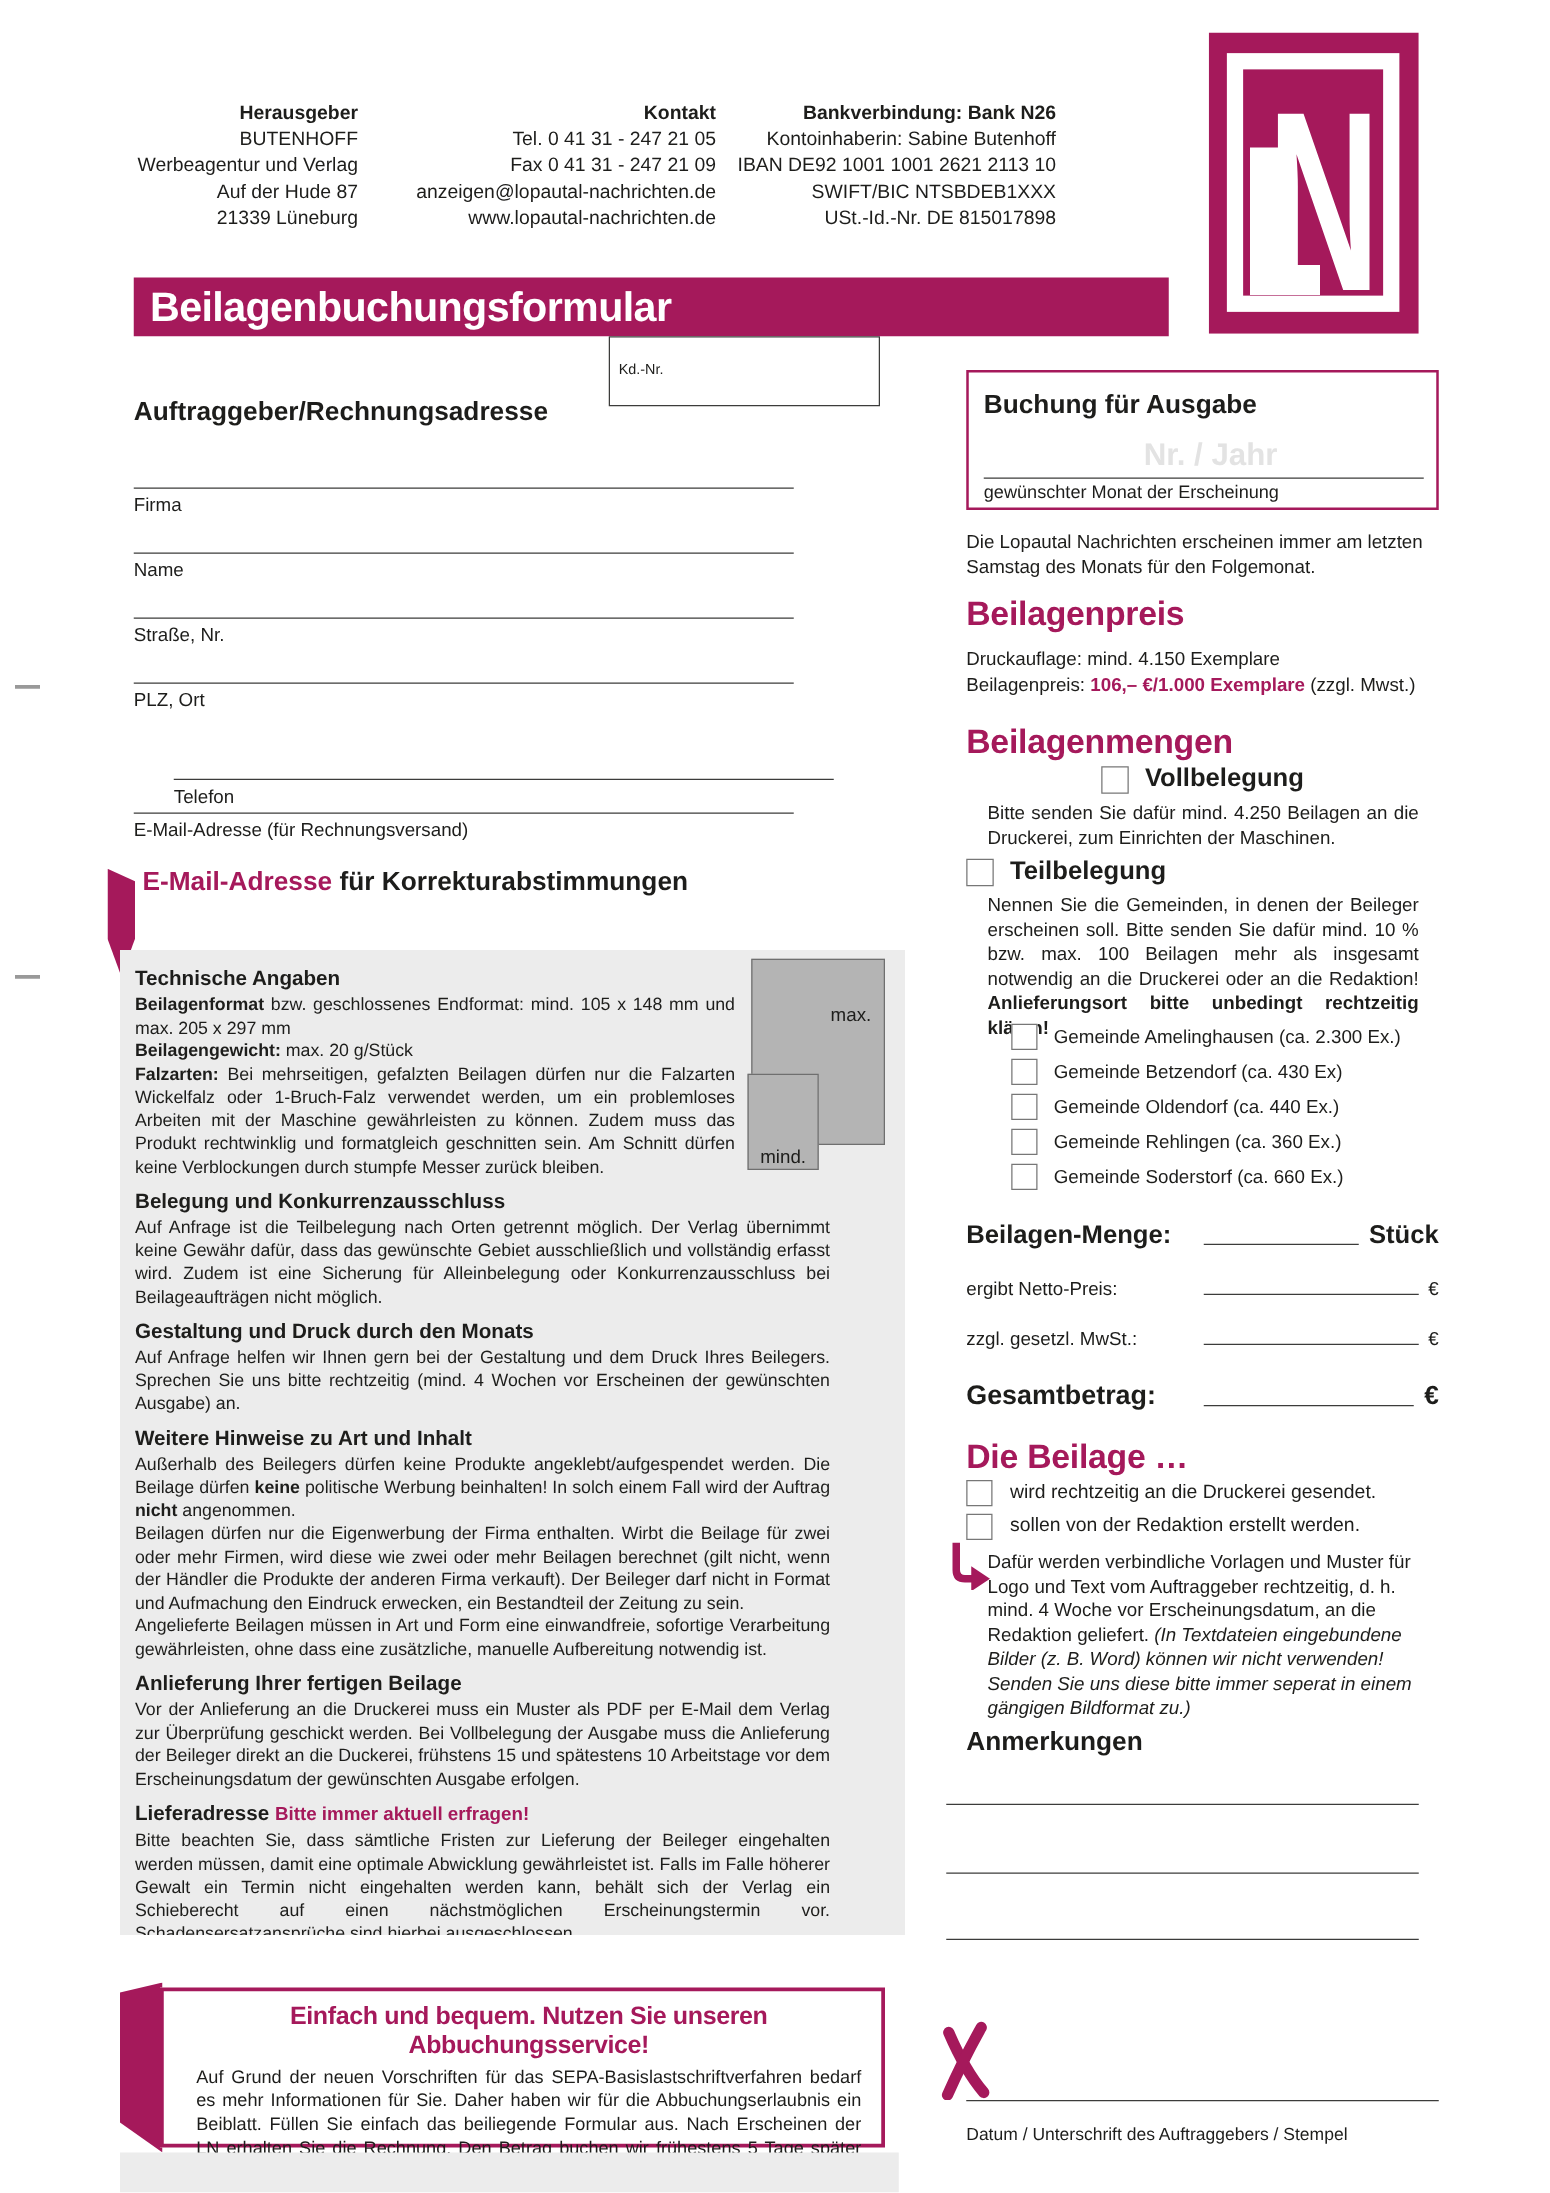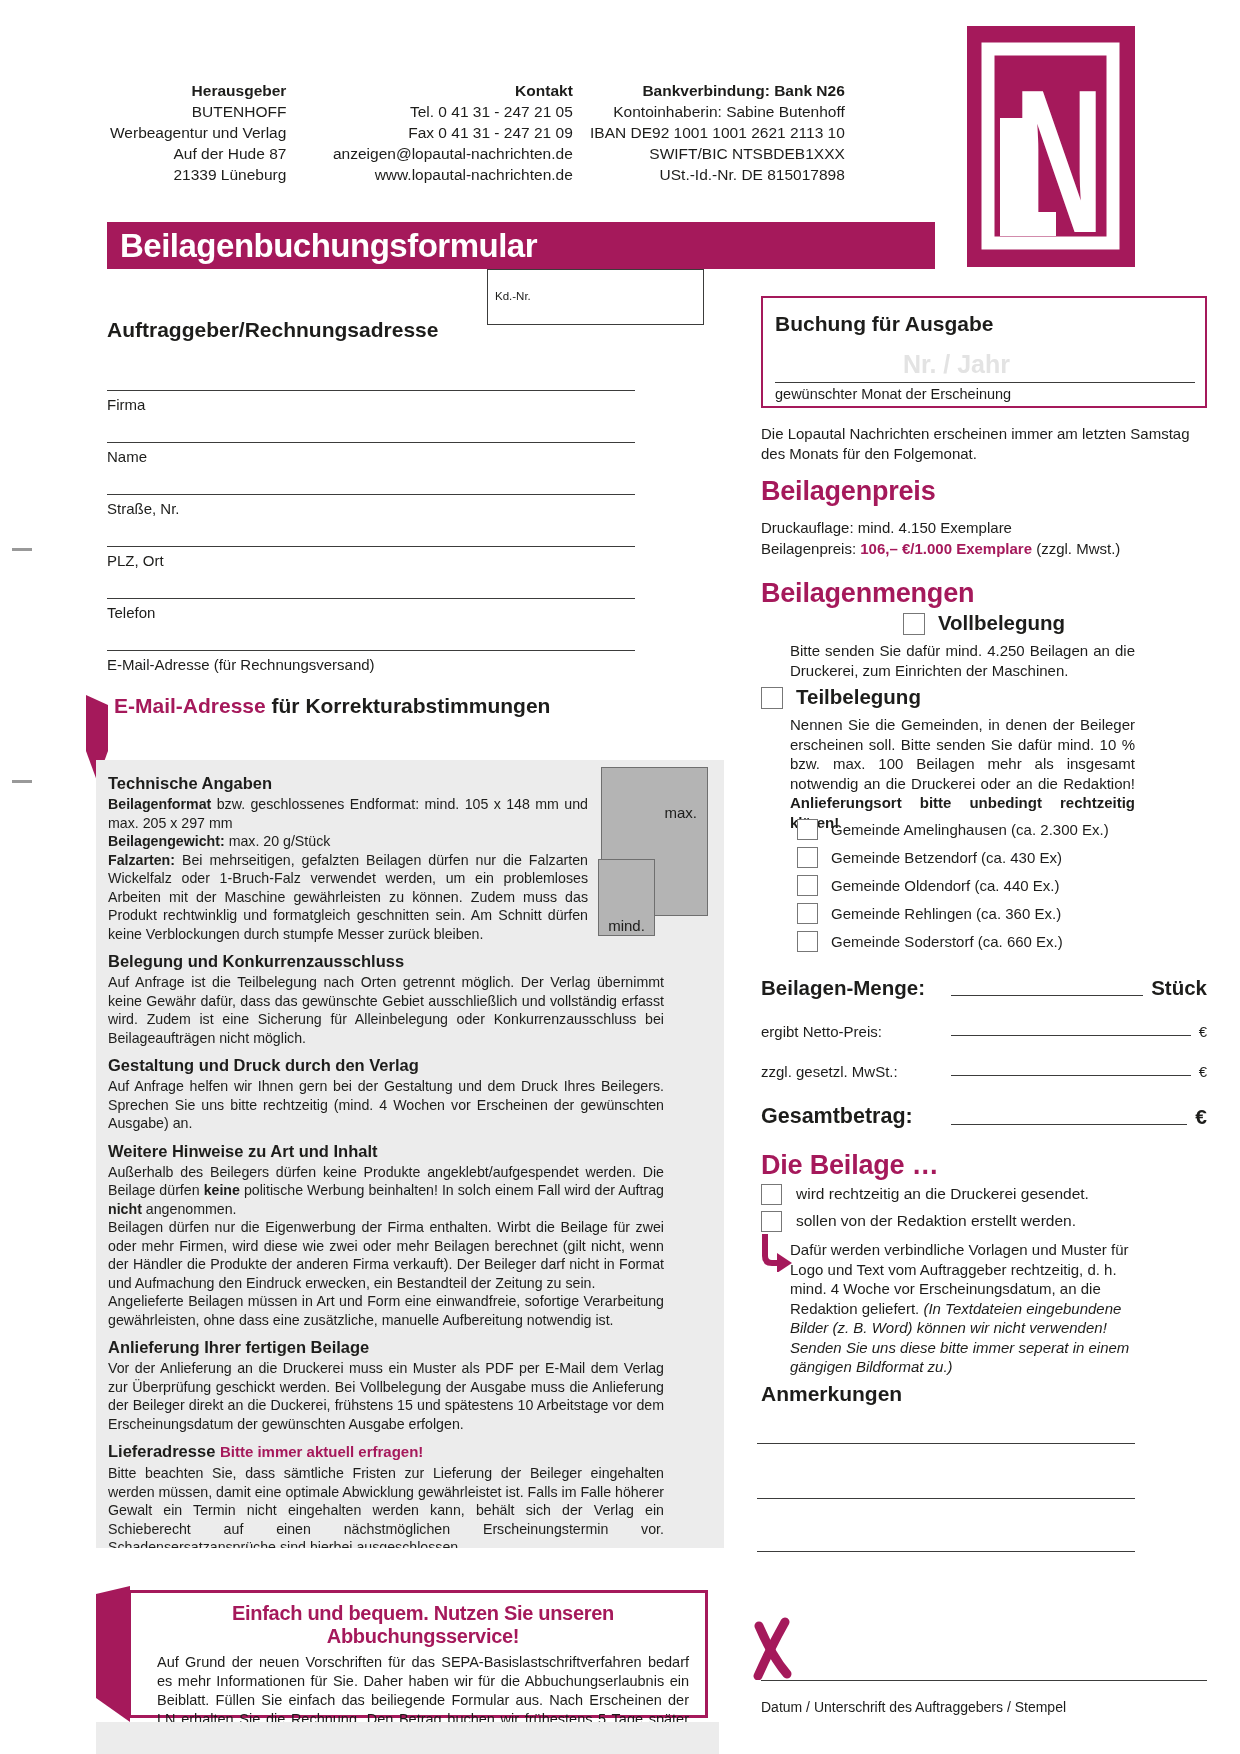--- a/index.html
+++ b/index.html
@@ -33,21 +33,21 @@
   .liefnote{color:var(--mag);font-size:15px;}
   
   .abbox{position:absolute;left:128px;top:1590px;width:580px;height:128px;border:3px solid var(--mag);
     box-sizing:border-box;background:#fff;padding:9px 16px 0 26px;}
   .abbox .ttl{text-align:center;color:var(--mag);font-weight:bold;font-size:20px;letter-spacing:-.3px;}
   .abbox .bdy{font-size:14.5px;line-height:19px;text-align:justify;margin-top:5px;}
   .footerstrip{position:absolute;left:96px;top:1722px;width:623px;height:32px;background:var(--panel);}
   .mark{position:absolute;left:12px;width:20px;height:3px;background:#999;}
   
   .rcol{position:absolute;left:757px;top:296px;width:378px;height:1458px;}
-  .rb{position:absolute;left:4px;width:446px;}
+  .rb{position:absolute;left:16px;width:378px;}
   .bbox{top:0;height:112px;border:2px solid var(--mag);box-sizing:border-box;}
   .bbox .ttl{margin:14px 0 0 12px;font-size:21px;font-weight:bold;}
   .bbox .wline{position:absolute;left:12px;right:10px;top:84px;border-top:1px solid var(--line);}
   .bbox .ghost{position:absolute;left:140px;top:52px;font-size:25px;font-weight:bold;color:#e3e3e3;}
   .bbox .cap{position:absolute;left:12px;top:88px;font-size:14.5px;}
   .bnote{top:128px;font-size:15px;line-height:20px;}
   .hmag{font-size:27px;font-weight:bold;color:var(--mag);letter-spacing:-.2px;}
   .small{font-size:15px;line-height:20px;}
   .pmag{color:var(--mag);font-weight:bold;}
   .cbrow{display:flex;align-items:flex-start;}
@@ -109,21 +109,21 @@
 
   <div class="kdnr">
     <span>Kd.-Nr.</span>
   </div>
 
   <div class="lhead">Auftraggeber/Rechnungsadresse</div>
   <div class="field" style="top:390px;"><span>Firma</span></div>
   <div class="field" style="top:442px;"><span>Name</span></div>
   <div class="field" style="top:494px;"><span>Straße, Nr.</span></div>
   <div class="field" style="top:546px;"><span>PLZ, Ort</span></div>
-  <div class="field" style="top:598px;"><span>Telefon</span></div>
+  <div class="field" style="top:623px;margin-left:32px;"><span>Telefon</span></div>
   <div class="field" style="top:650px;"><span>E-Mail-Adresse (für Rechnungsversand)</span></div>
 
   <svg class="abs" style="left:86px;top:695px;" width="22" height="86" viewBox="0 0 22 86">
     <polygon points="0,0 22,10 22,56 11,86 0,56" fill="#A5195B"></polygon>
   </svg>
   <div class="korrhead">
     <span class="acc">E-Mail-Adresse</span><span> für Korrekturabstimmungen</span>
   </div>
 
   <div class="mark" style="top:548px;"></div>
@@ -137,21 +137,21 @@
       <p><b>Falzarten:</b><span> Bei mehrseitigen, gefalzten Beilagen dürfen nur die Falzarten Wickelfalz oder 1-Bruch-Falz verwendet werden, um ein problemloses Arbeiten mit der Maschine gewährleisten zu können. Zudem muss das Produkt rechtwinklig und formatgleich geschnitten sein. Am Schnitt dürfen keine Verblockungen durch stumpfe Messer zurück bleiben.</span></p>
     </div>
     <div class="dmax"><span>max.</span></div>
     <div class="dmin">
         <span>mind.</span>
       </div>
 
     <h3>Belegung und Konkurrenzausschluss</h3>
     <p>Auf Anfrage ist die Teilbelegung nach Orten getrennt möglich. Der Verlag übernimmt keine Gewähr dafür, dass das gewünschte Gebiet ausschließlich und vollständig erfasst wird. Zudem ist eine Sicherung für Alleinbelegung oder Konkurrenzausschluss bei Beilageaufträgen nicht möglich.</p>
 
-    <h3>Gestaltung und Druck durch den Verlag</h3>
+    <h3>Gestaltung und Druck durch den Monats</h3>
     <p>Auf Anfrage helfen wir Ihnen gern bei der Gestaltung und dem Druck Ihres Beilegers. Sprechen Sie uns bitte rechtzeitig (mind. 4 Wochen vor Erscheinen der gewünschten Ausgabe) an.</p>
 
     <h3>Weitere Hinweise zu Art und Inhalt</h3>
     <p><span>Außerhalb des Beilegers dürfen keine Produkte angeklebt/aufgespendet werden. Die Beilage dürfen </span><b>keine</b><span> politische Werbung beinhalten! In solch einem Fall wird der Auftrag </span><b>nicht</b><span> angenommen.</span></p>
     <p>Beilagen dürfen nur die Eigenwerbung der Firma enthalten. Wirbt die Beilage für zwei oder mehr Firmen, wird diese wie zwei oder mehr Beilagen berechnet (gilt nicht, wenn der Händler die Produkte der anderen Firma verkauft). Der Beileger darf nicht in Format und Aufmachung den Eindruck erwecken, ein Bestandteil der Zeitung zu sein.</p>
     <p>Angelieferte Beilagen müssen in Art und Form eine einwandfreie, sofortige Verarbeitung gewährleisten, ohne dass eine zusätzliche, manuelle Aufbereitung notwendig ist.</p>
 
     <h3>Anlieferung Ihrer fertigen Beilage</h3>
     <p>Vor der Anlieferung an die Druckerei muss ein Muster als PDF per E-Mail dem Verlag zur Überprüfung geschickt werden. Bei Vollbelegung der Ausgabe muss die Anlieferung der Beileger direkt an die Duckerei, frühstens 15 und spätestens 10 Arbeitstage vor dem Erscheinungsdatum der gewünschten Ausgabe erfolgen.</p>
 

